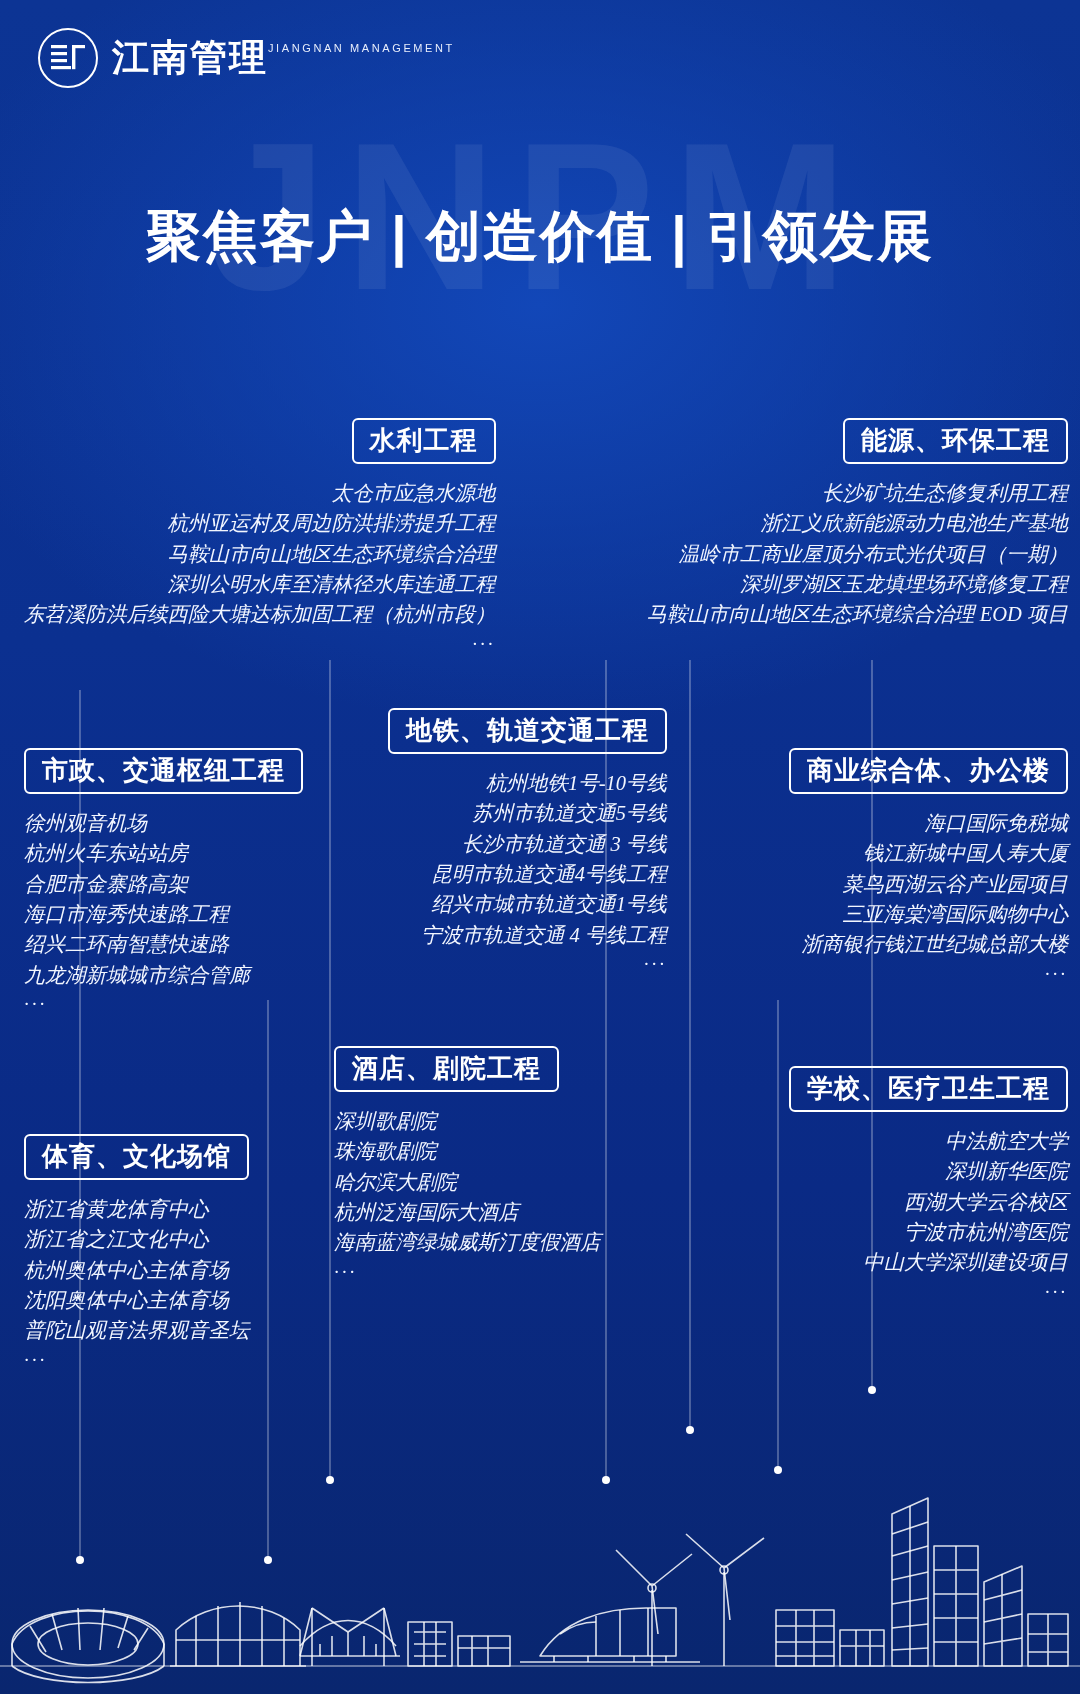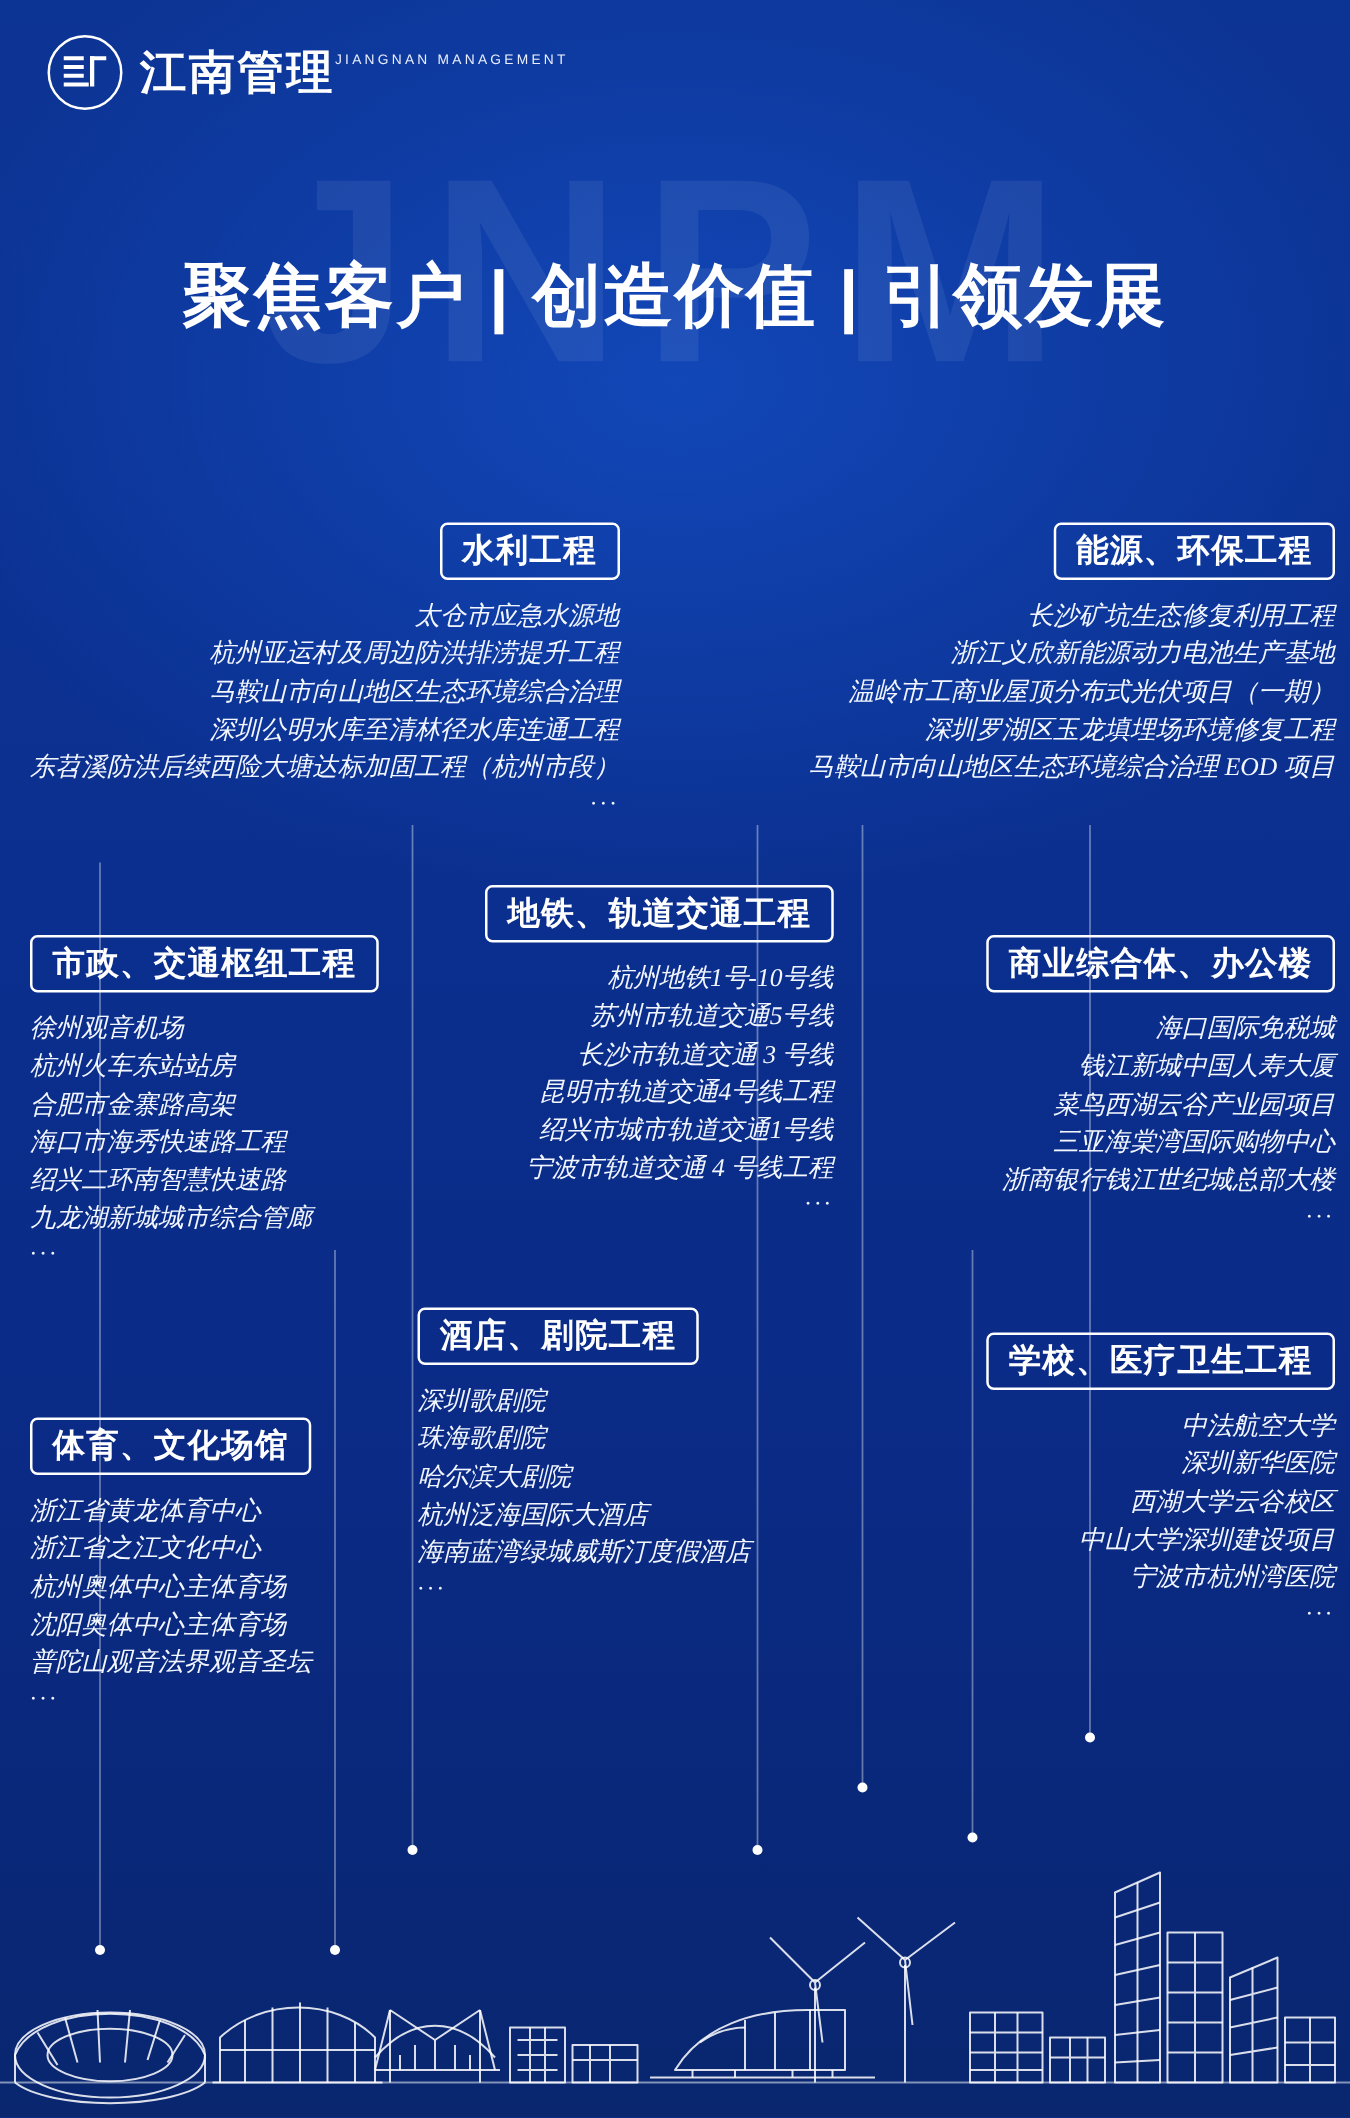--- a/index.html
+++ b/index.html
@@ -266,22 +266,22 @@
       <li class="more">···</li>
     </ul>
   </div>
 
   <div class="block align-right" id="blk-school">
     <div class="title">学校、医疗卫生工程</div>
     <ul>
       <li>中法航空大学</li>
       <li>深圳新华医院</li>
       <li>西湖大学云谷校区</li>
+      <li>宁波市杭州湾医院</li>
       <li>中山大学深圳建设项目</li>
-      <li>宁波市杭州湾医院</li>
       <li class="more">···</li>
     </ul>
   </div>
 
   <div class="block align-left" id="blk-sport">
     <div class="title">体育、文化场馆</div>
     <ul>
       <li>浙江省黄龙体育中心</li>
       <li>浙江省之江文化中心</li>
       <li>杭州奥体中心主体育场</li>

